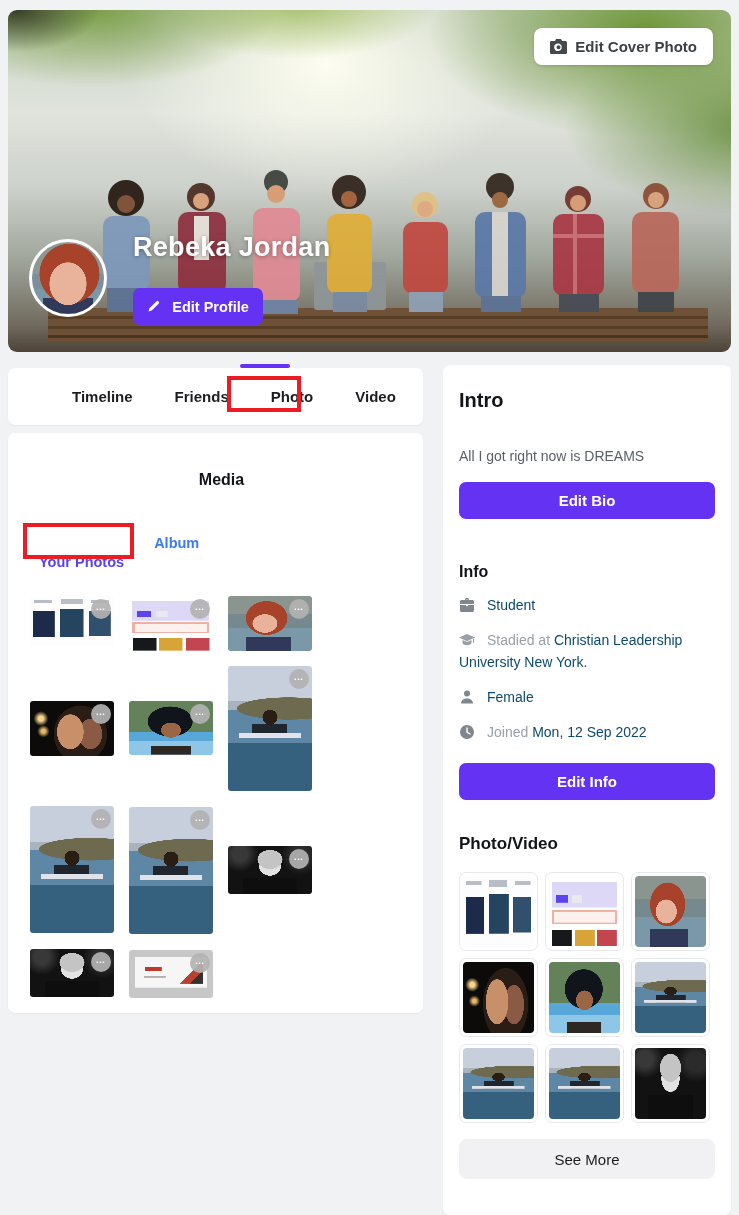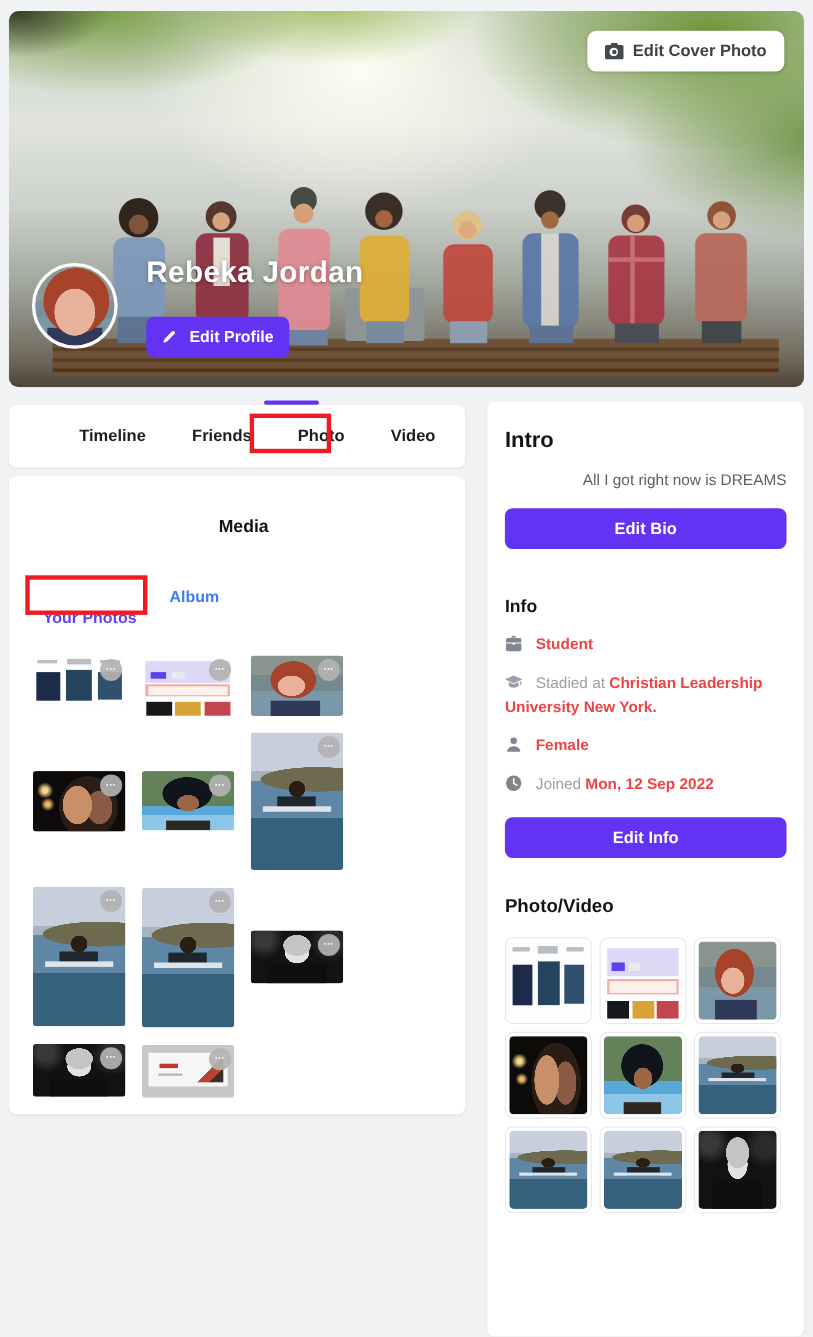--- a/index.html
+++ b/index.html
@@ -83,32 +83,32 @@
   .m-photo { position:relative; width:84px; border-radius:3px; cursor:pointer; }
   .dots {
     position:absolute; top:3px; right:3px; width:20px; height:20px; border-radius:50%;
     background:rgba(178,178,178,.92); color:#fff; font-size:6px; letter-spacing:1px;
     display:flex; align-items:center; justify-content:center; cursor:pointer;
   }
 
   
   .sidebar-card { left:443px; top:365px; width:288px; height:850px; padding:24px 16px 0; }
   .intro-title { font-size:20px; font-weight:700; color:#111418; }
-  .bio-text { margin-top:16px; text-align:right; font-size:14px; color:#5b6067; }
+  .bio-text { margin-top:36px; text-align:left; font-size:14px; color:#5b6067; }
   .btn-purple-wide {
     display:block; width:100%; height:37px; margin-top:18px;
     background:#6432f3; border:none; border-radius:7px; cursor:pointer;
     font-family:inherit; font-size:15px; font-weight:700; color:#fff;
   }
   .info-title { margin-top:44px; font-size:16px; font-weight:700; color:#111418; }
   .info-row { margin-top:13px; font-size:14px; line-height:22px; }
   .info-row:first-of-type { margin-top:14px; }
   .i-icon { display:inline-block; width:16px; height:16px; vertical-align:-3px; margin-right:12px; }
   .i-prefix { color:#9aa0a8; }
-  .i-value { color:#ef4444; font-weight:700; }
+  .i-value { color:#0c4a6e; font-weight:400; }
   .btn-edit-info { margin-top:20px; }
   .pv-title { margin-top:34px; font-size:17px; font-weight:700; color:#111418; }
   .pv-grid { margin-top:18px; display:grid; grid-template-columns:repeat(3,79px); gap:7px; }
   .s-thumb { width:79px; height:79px; background:#fff; border:1px solid #e6e8ec; border-radius:7px; padding:3px; cursor:pointer; }
   .s-img { width:100%; height:100%; border-radius:4px; }
   .btn-see-more {
     display:block; width:100%; height:40px; margin-top:16px;
     background:#f1f1f4; border:none; border-radius:8px; cursor:pointer;
     font-family:inherit; font-size:15px; font-weight:500; color:#1a1c1f;
   }
@@ -366,13 +366,14 @@
         <div class="s-img ph-surfer"></div>
       </div>
       <div class="s-thumb">
         <div class="s-img ph-surfer"></div>
       </div>
       <div class="s-thumb">
         <div class="s-img ph-bwman"></div>
       </div>
     </div>
 
+  <button class="btn-see-more">See More</button>
 </div>
 
 </body></html>

